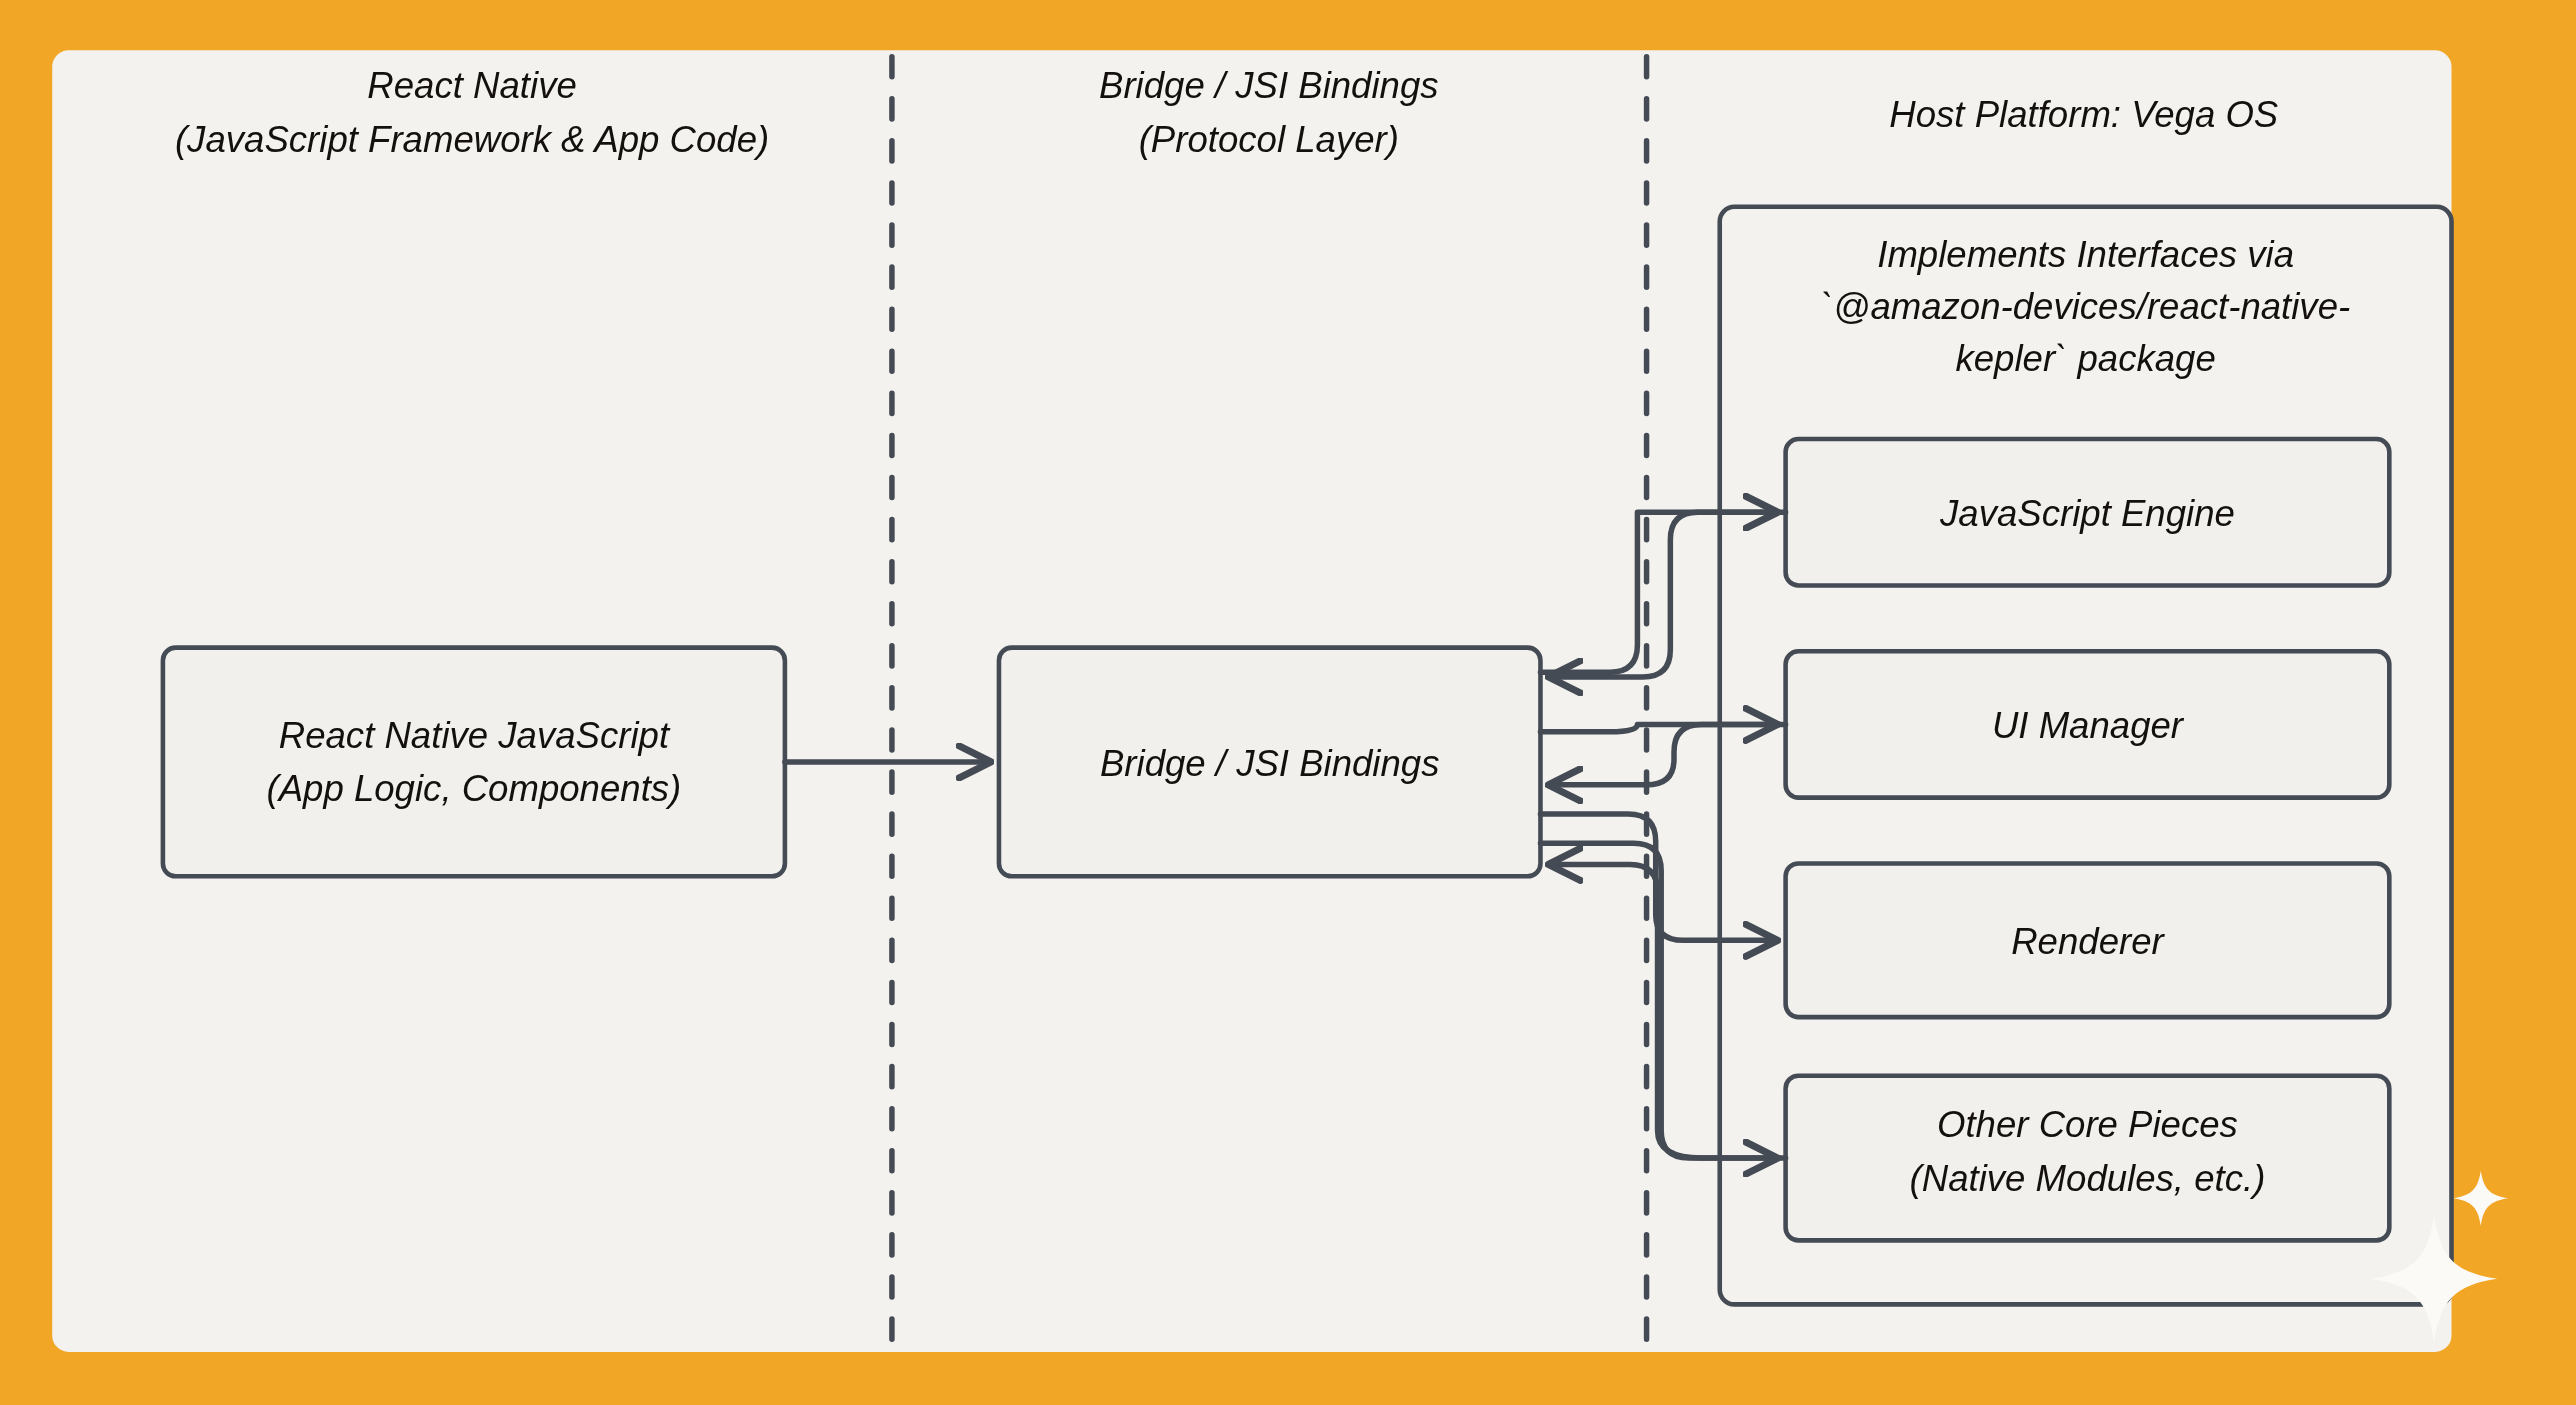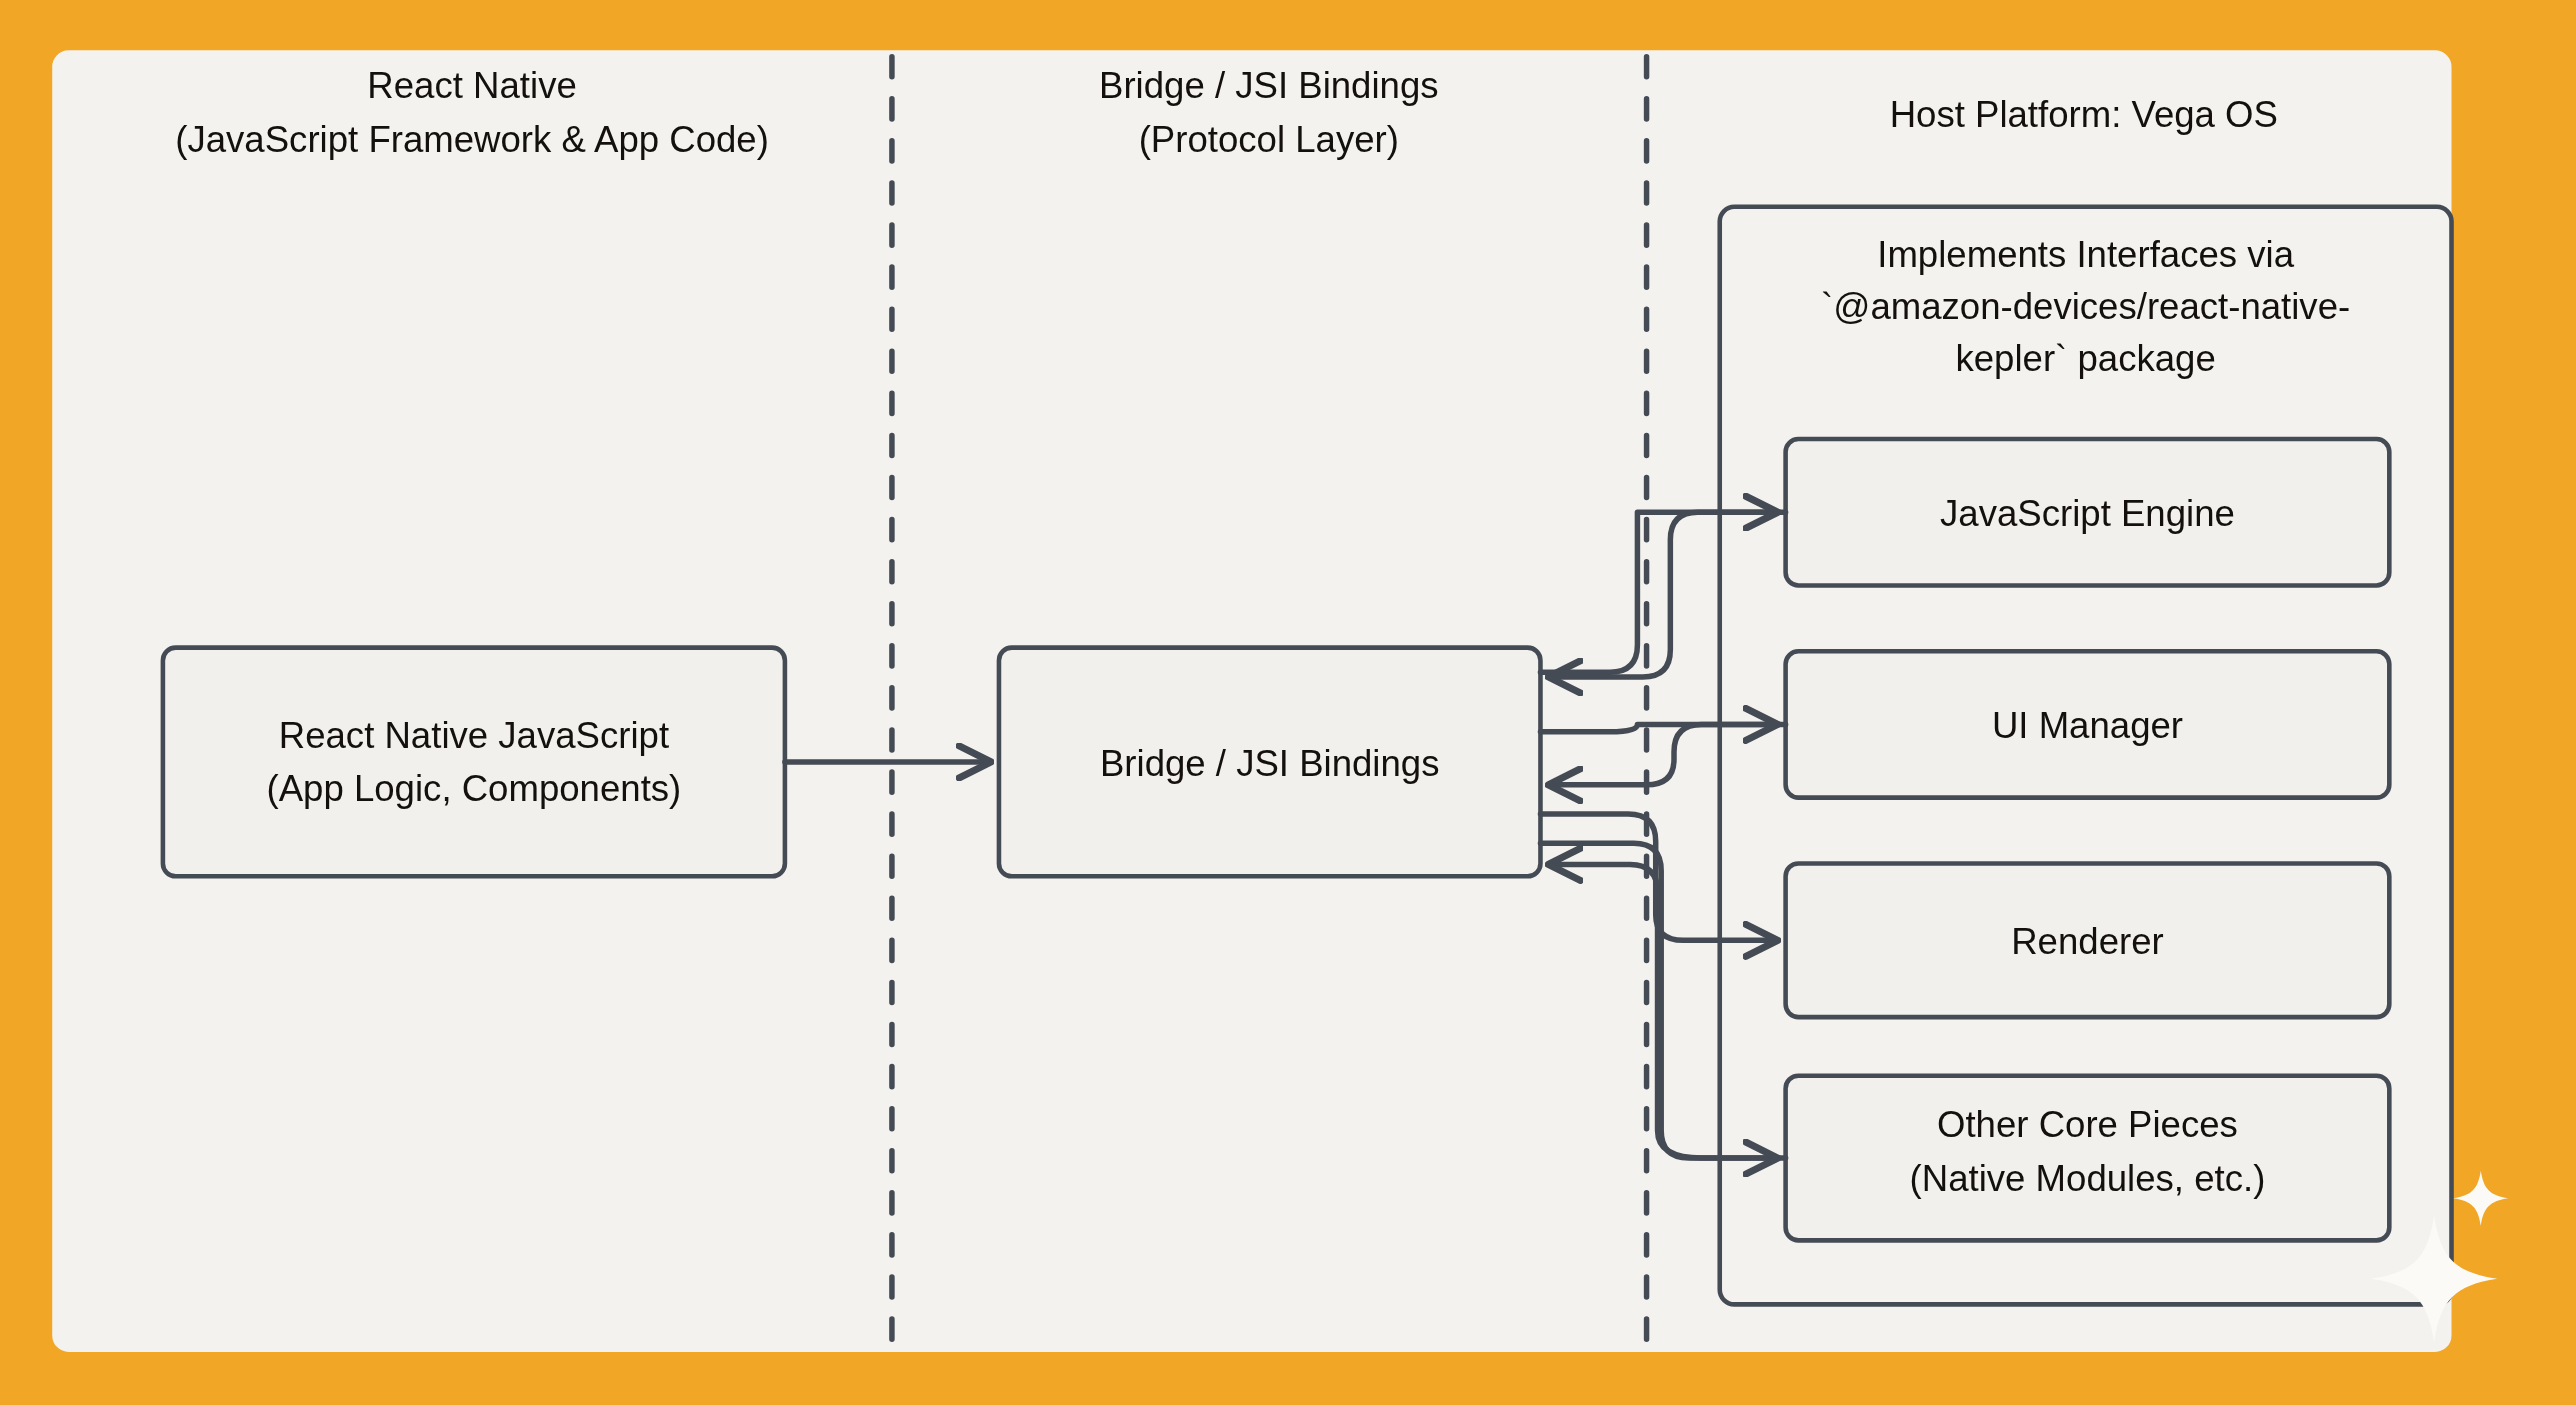--- a/index.html
+++ b/index.html
@@ -10,20 +10,21 @@
   body {
     width: 2576px;
     height: 1405px;
     font-family: "Liberation Sans", sans-serif;
     overflow: hidden;
   }
   #stage {
     position: relative;
     width: 2576px;
     height: 1405px;
+    font-style: italic;
   }
   #diagram-svg {
     position: absolute;
     left: 0;
     top: 0;
     width: 2576px;
     height: 1405px;
     display: block;
   }
   .node-text, .col-title, .group-title {

